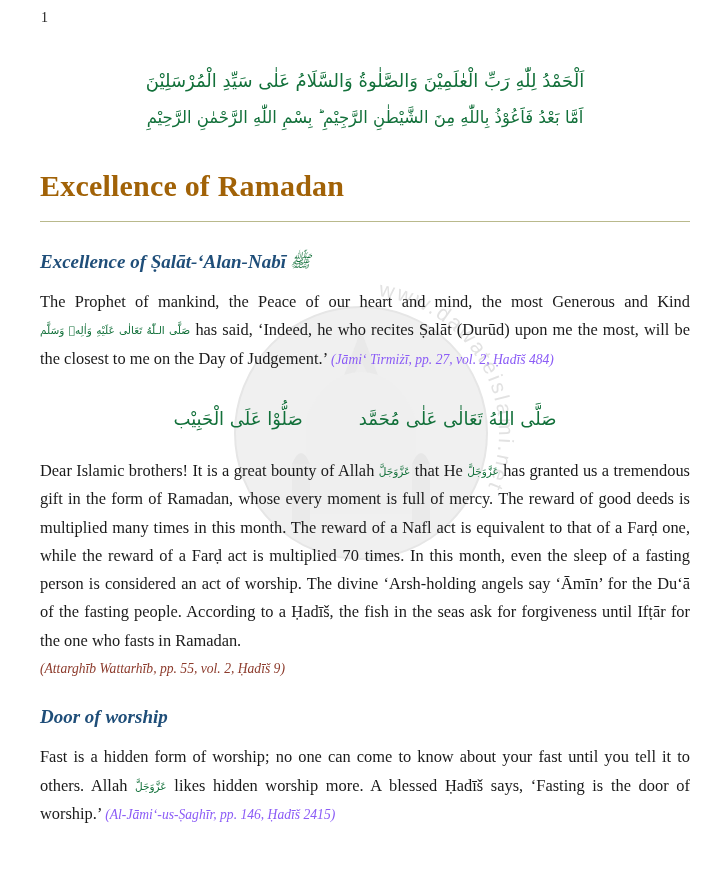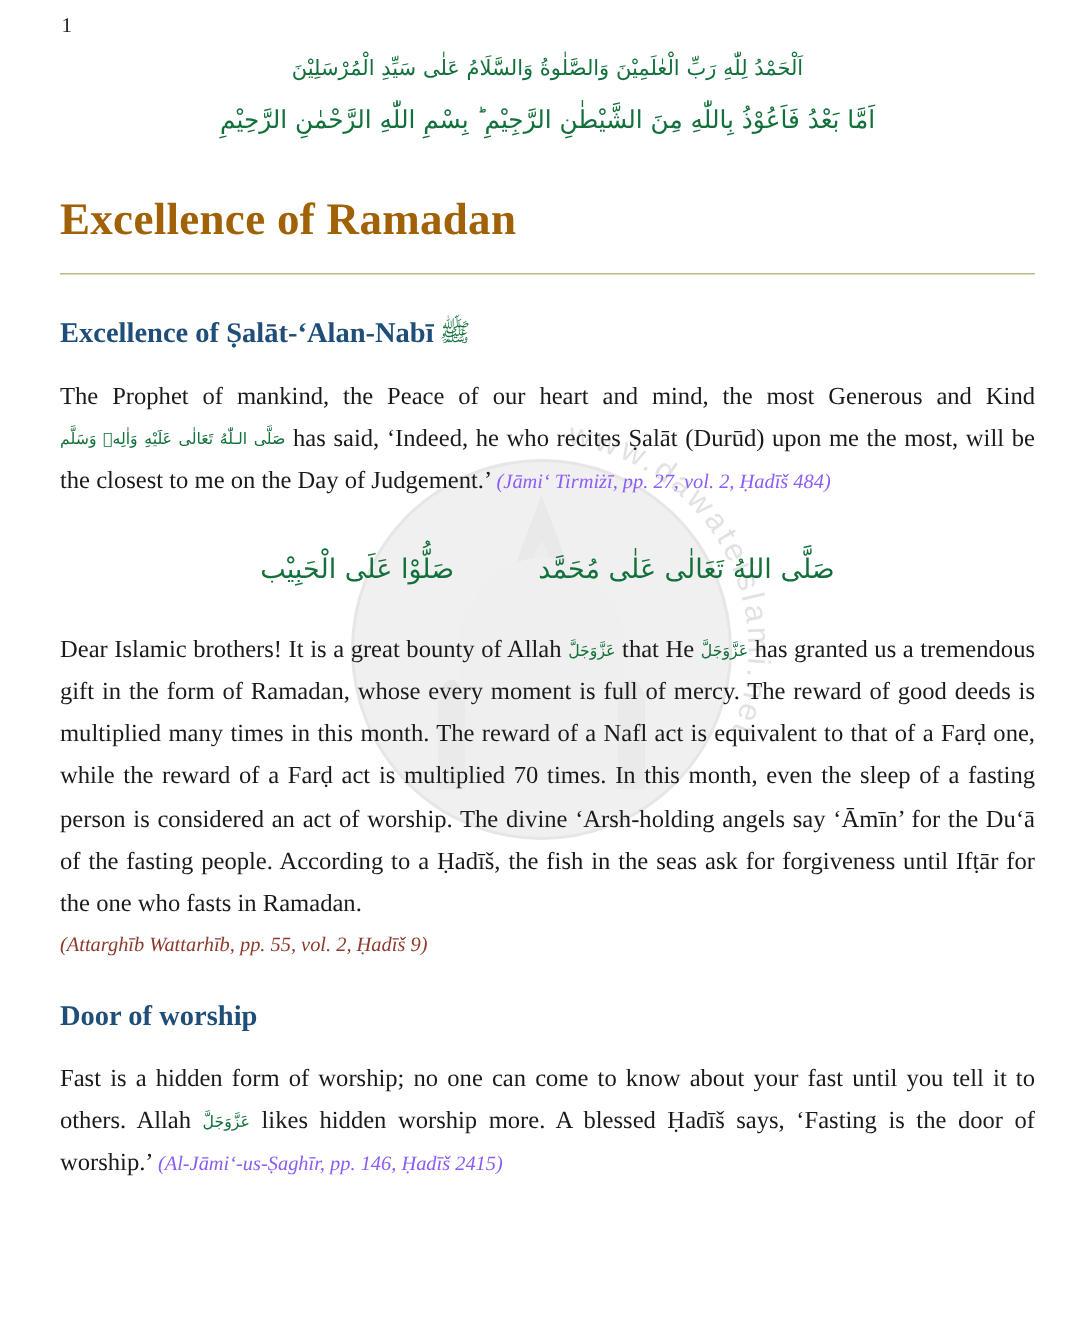--- a/index.html
+++ b/index.html
@@ -57,23 +57,23 @@
 
   
   .arabic-head {
     text-align: center;
     color: #12703a;
     direction: rtl;
     font-family: "DejaVu Sans", "Liberation Sans", sans-serif;
     margin: 0;
   }
   .arabic-head .line1 {
-    font-size: 14px;
+    font-size: 18px;
     line-height: 1.9;
-    padding-top: 33px;
+    padding-top: 64px;
     letter-spacing: 0px;
   }
   .arabic-head .line2 {
     font-size: 16.5px;
     line-height: 1.9;
     padding-top: 4px;
   }
 
   
   h1.chapter-title {
@@ -108,20 +108,21 @@
 
   
   h2.sub-title {
     font-family: "Liberation Serif", "DejaVu Serif", serif;
     font-size: 19px;
     font-weight: 700;
     color: #1f4e79;
     margin: 28px 0 0 0;
     padding: 0;
     line-height: 1.3;
+    font-style: italic;
   }
   h2.sub-title .honorific {
     color: #12703a;
     font-family: "DejaVu Sans", sans-serif;
     font-size: 17px;
     font-weight: normal;
     padding-left: 4px;
     vertical-align: 1px;
   }
 

